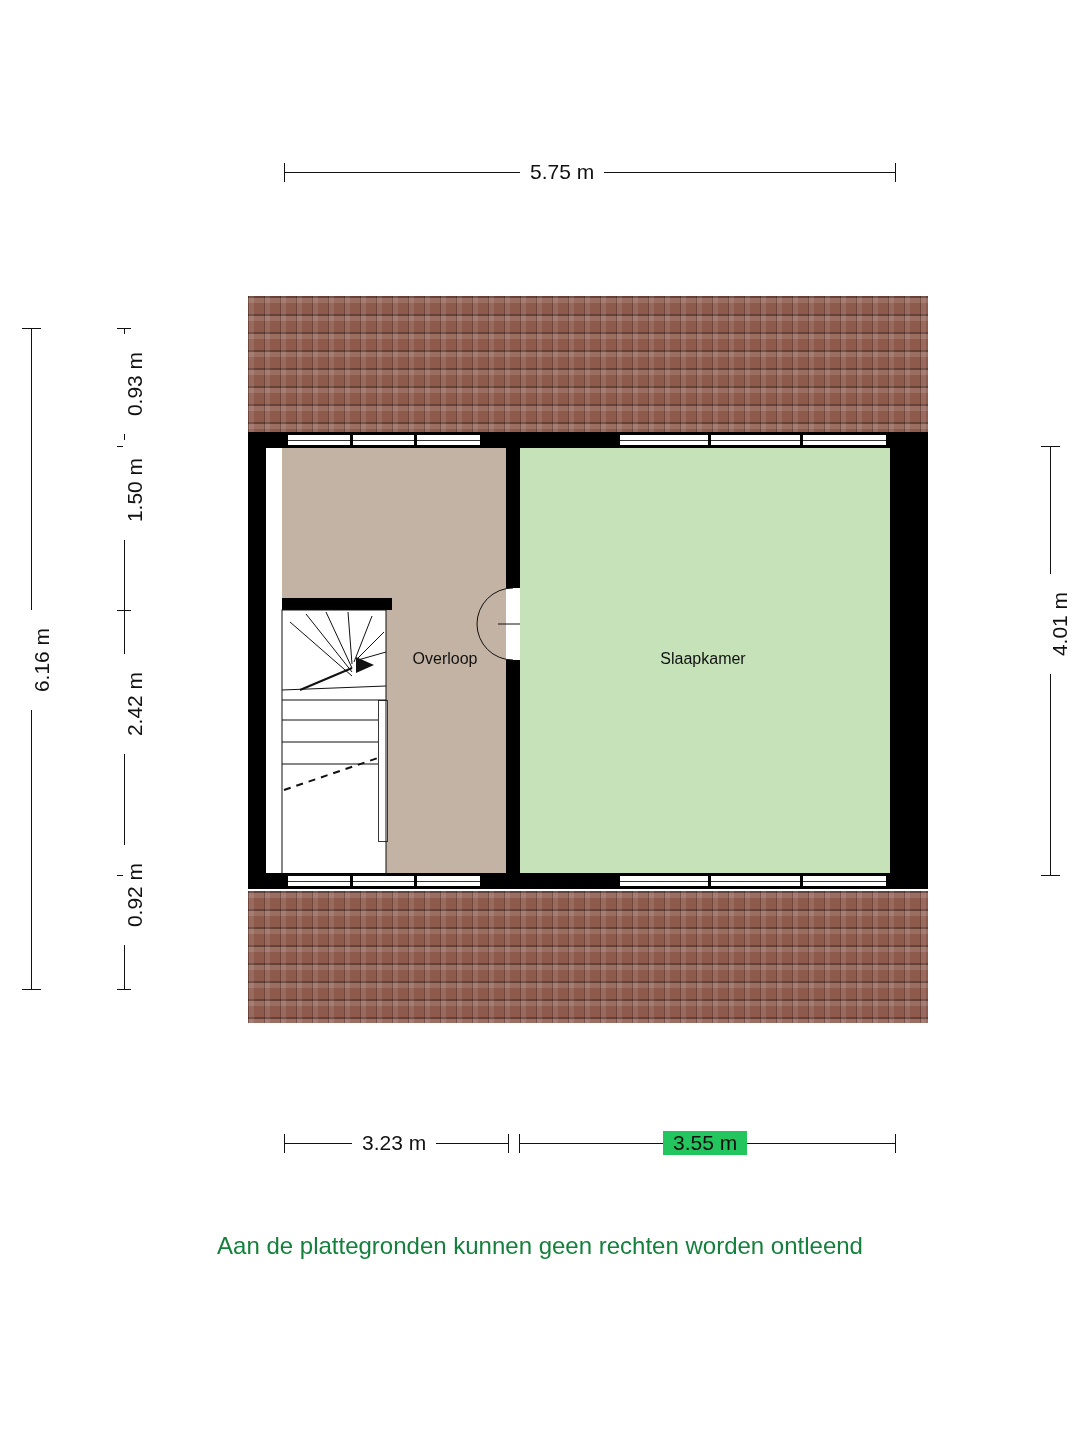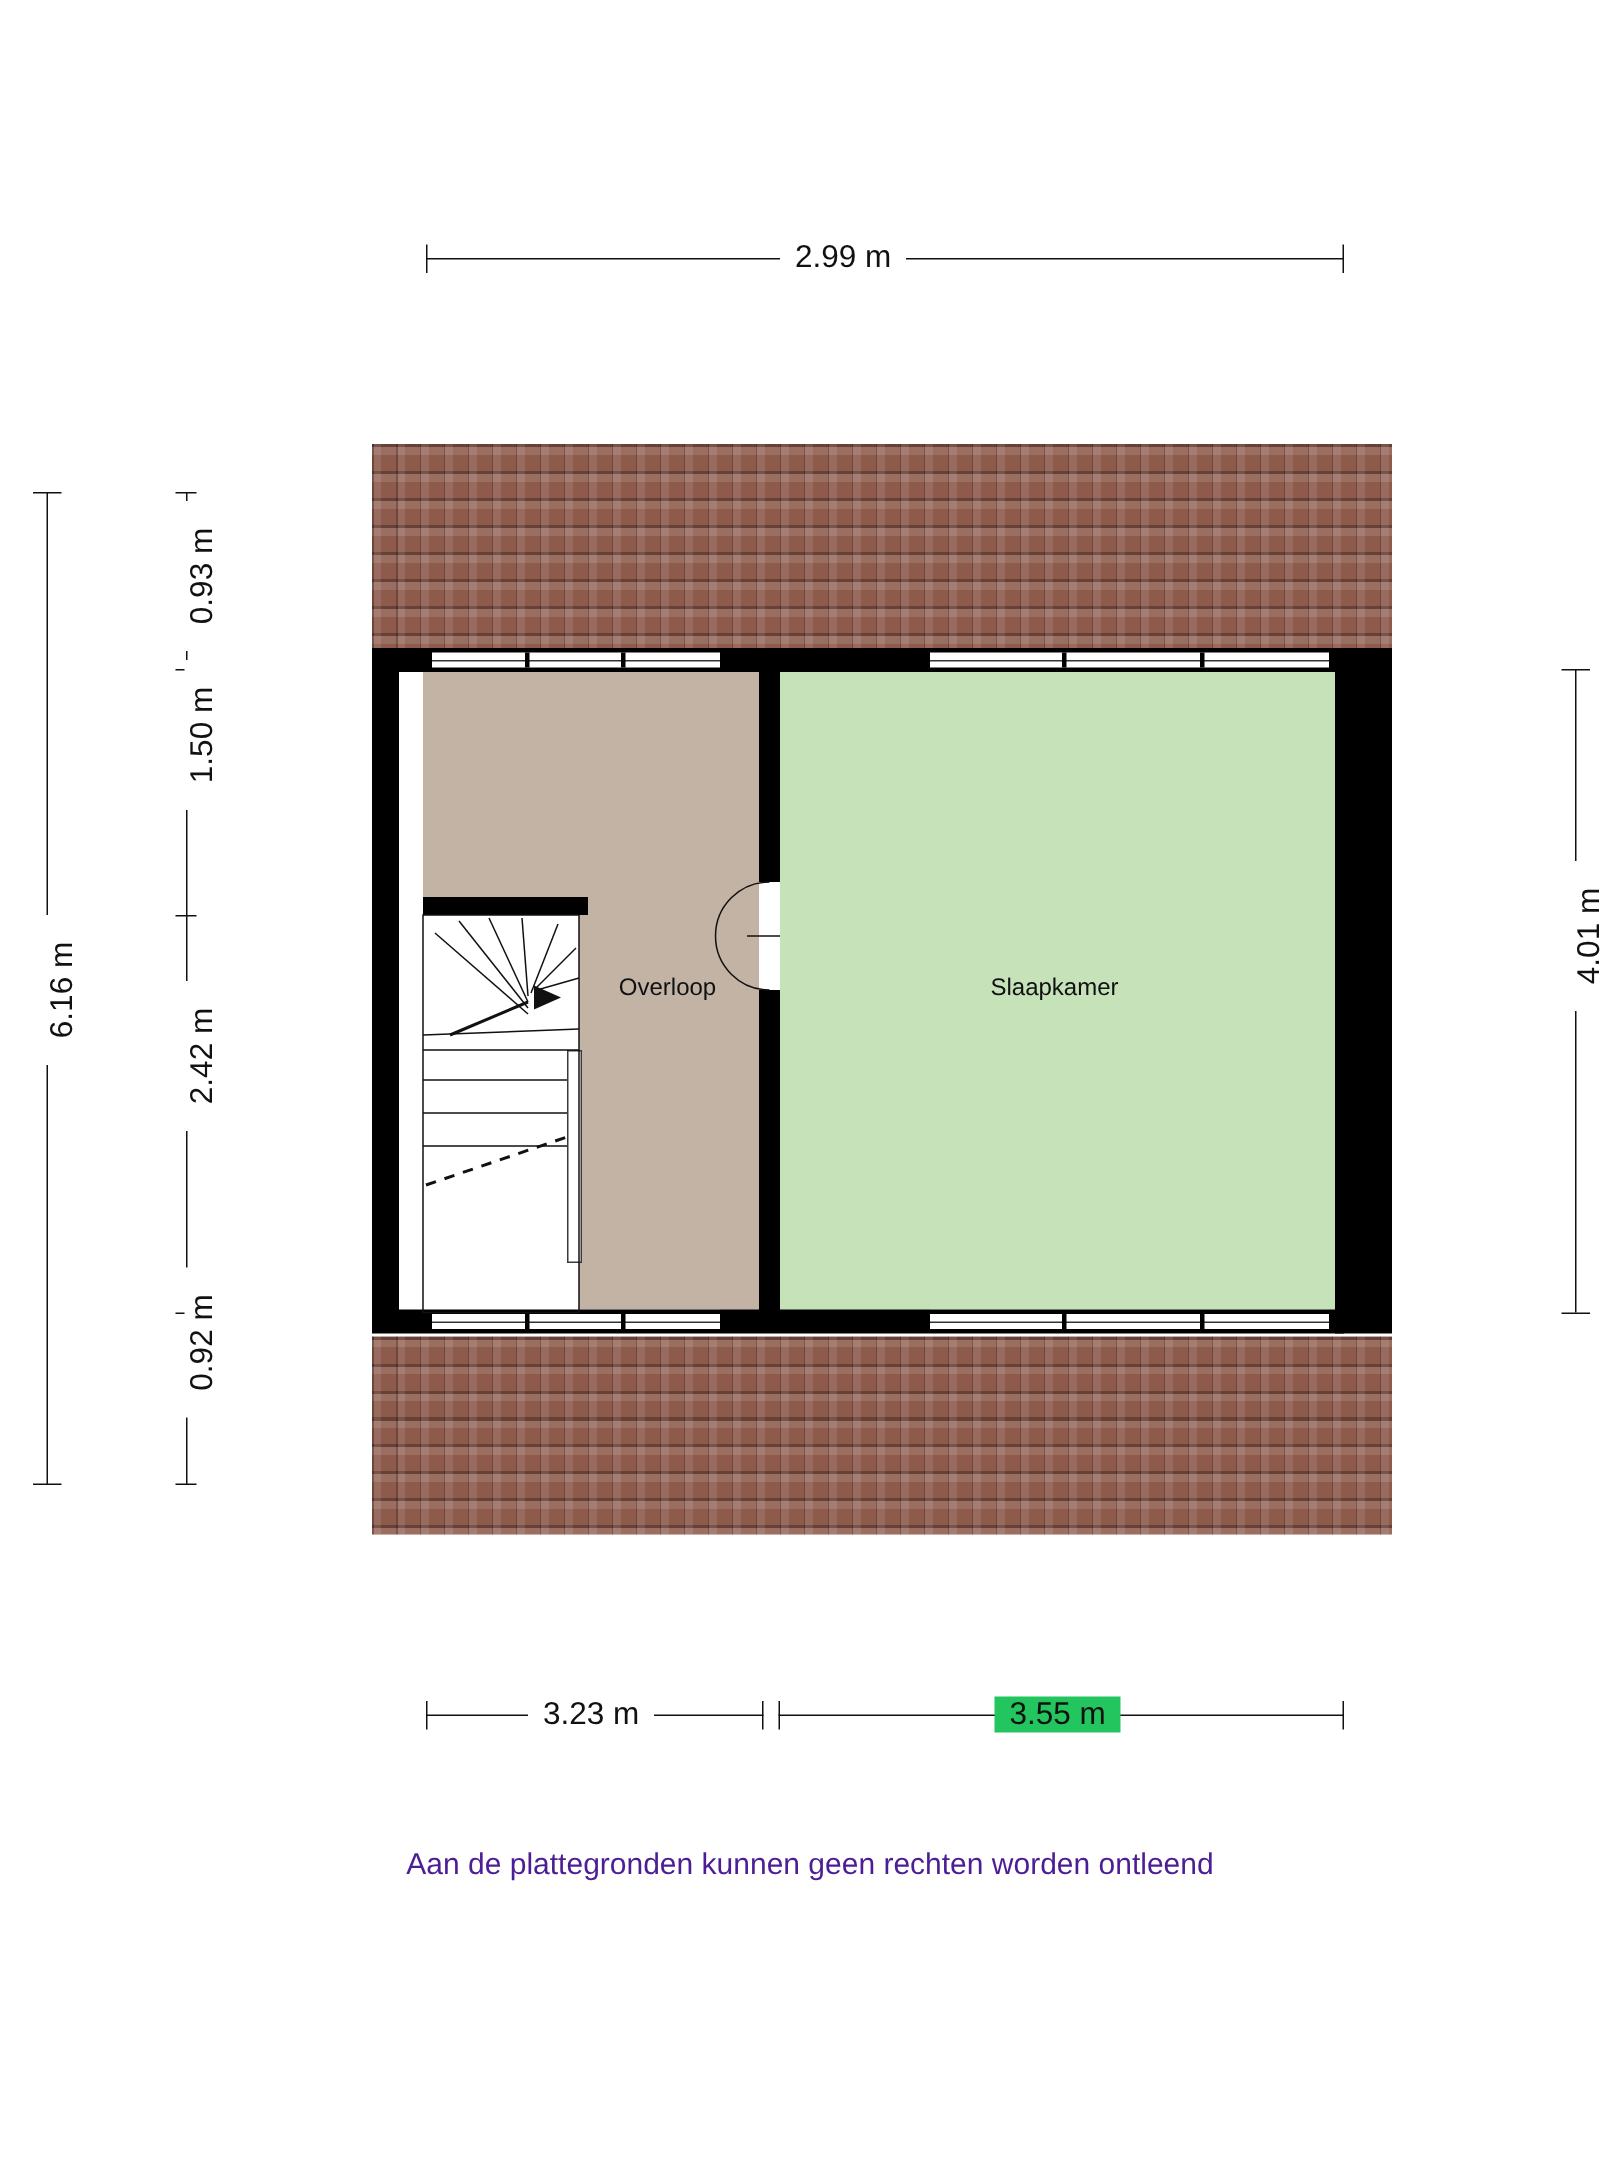--- a/index.html
+++ b/index.html
@@ -118,42 +118,42 @@
   .door-leaf {
     position: absolute;
     background: #ffffff;
     border: 1px solid #3a3a3a;
   }
 
   .footer-text {
     position: absolute;
     width: 100%;
     text-align: center;
-    font-size: 20px;
-    color: #4c1d95;
+    font-size: 24px;
+    color: #15803d;
   }
 
   svg.overlay {
     position: absolute;
     left: 0;
     top: 0;
     width: 1080px;
     height: 1440px;
     pointer-events: none;
   }
 </style>
 </head>
 <body>
 
 <div class="plan-root">
 
   <div class="dimline-h" style="left:284px; top:172px; width:612px;"></div>
   <div class="tick-v" style="left:284px; top:163px; height:19px;"></div>
   <div class="tick-v" style="left:895px; top:163px; height:19px;"></div>
-  <div class="dim-label" style="left:520px; top:160px; background:#fff; padding:0 10px;">2.99 m</div>
+  <div class="dim-label" style="left:520px; top:160px; background:#fff; padding:0 10px;">5.75 m</div>
 
   <div class="dimline-v" style="left:31px; top:328px; height:662px;"></div>
   <div class="tick-h" style="left:22px; top:328px; width:19px;"></div>
   <div class="tick-h" style="left:22px; top:989px; width:19px;"></div>
   <div class="dim-label vert" style="left:-8px; top:648px; width:100px; text-align:center; background:#fff;">6.16 m</div>
 
   <div class="dimline-v" style="left:124px; top:328px; height:118px;"></div>
   <div class="tick-h" style="left:117px; top:328px; width:14px;"></div>
   <div class="tick-h" style="left:117px; top:446px; width:14px;"></div>
   <div class="dim-label vert" style="left:85px; top:372px; width:100px; text-align:center; background:#fff;">0.93 m</div>

